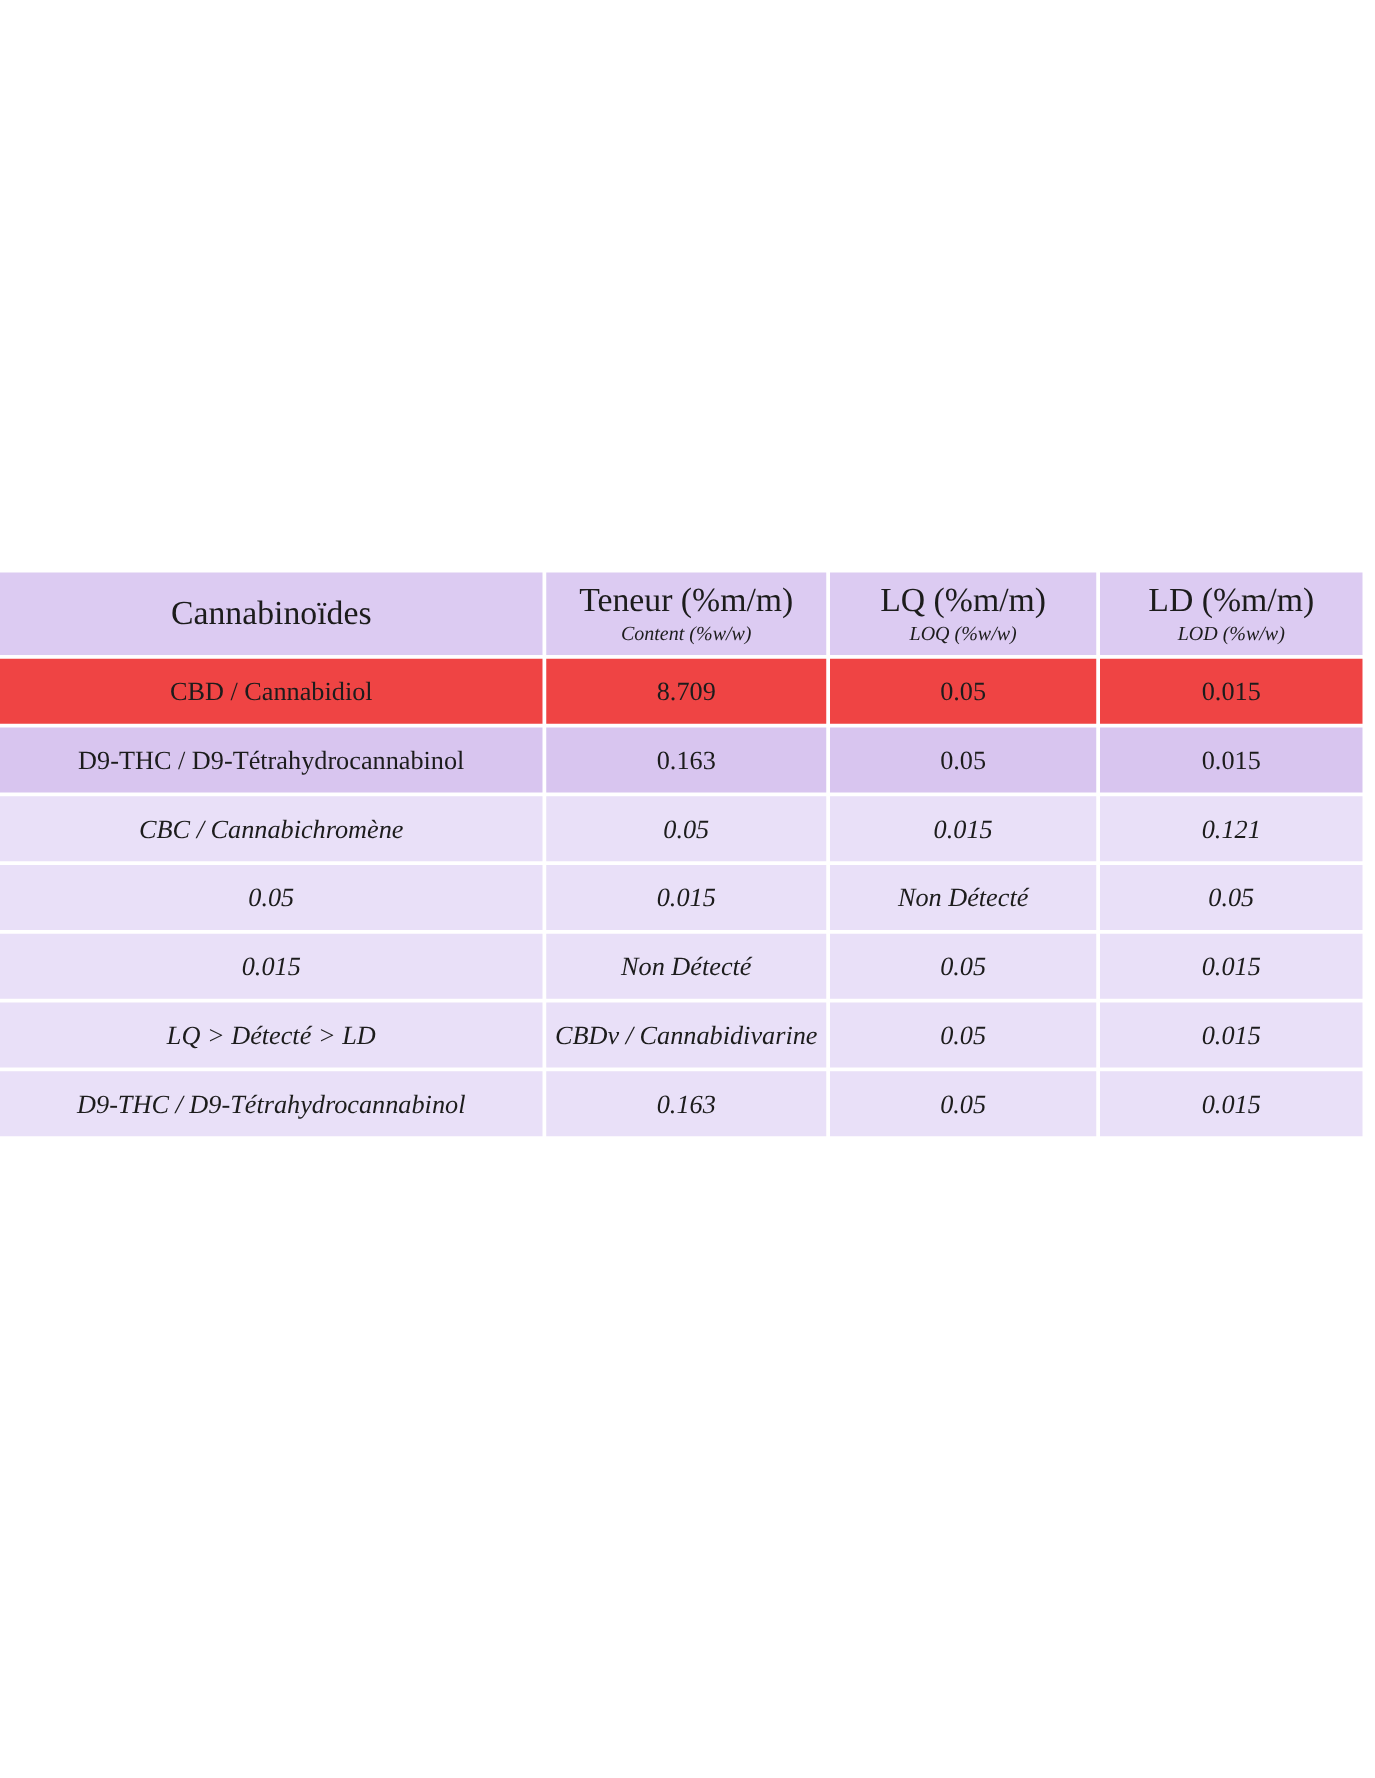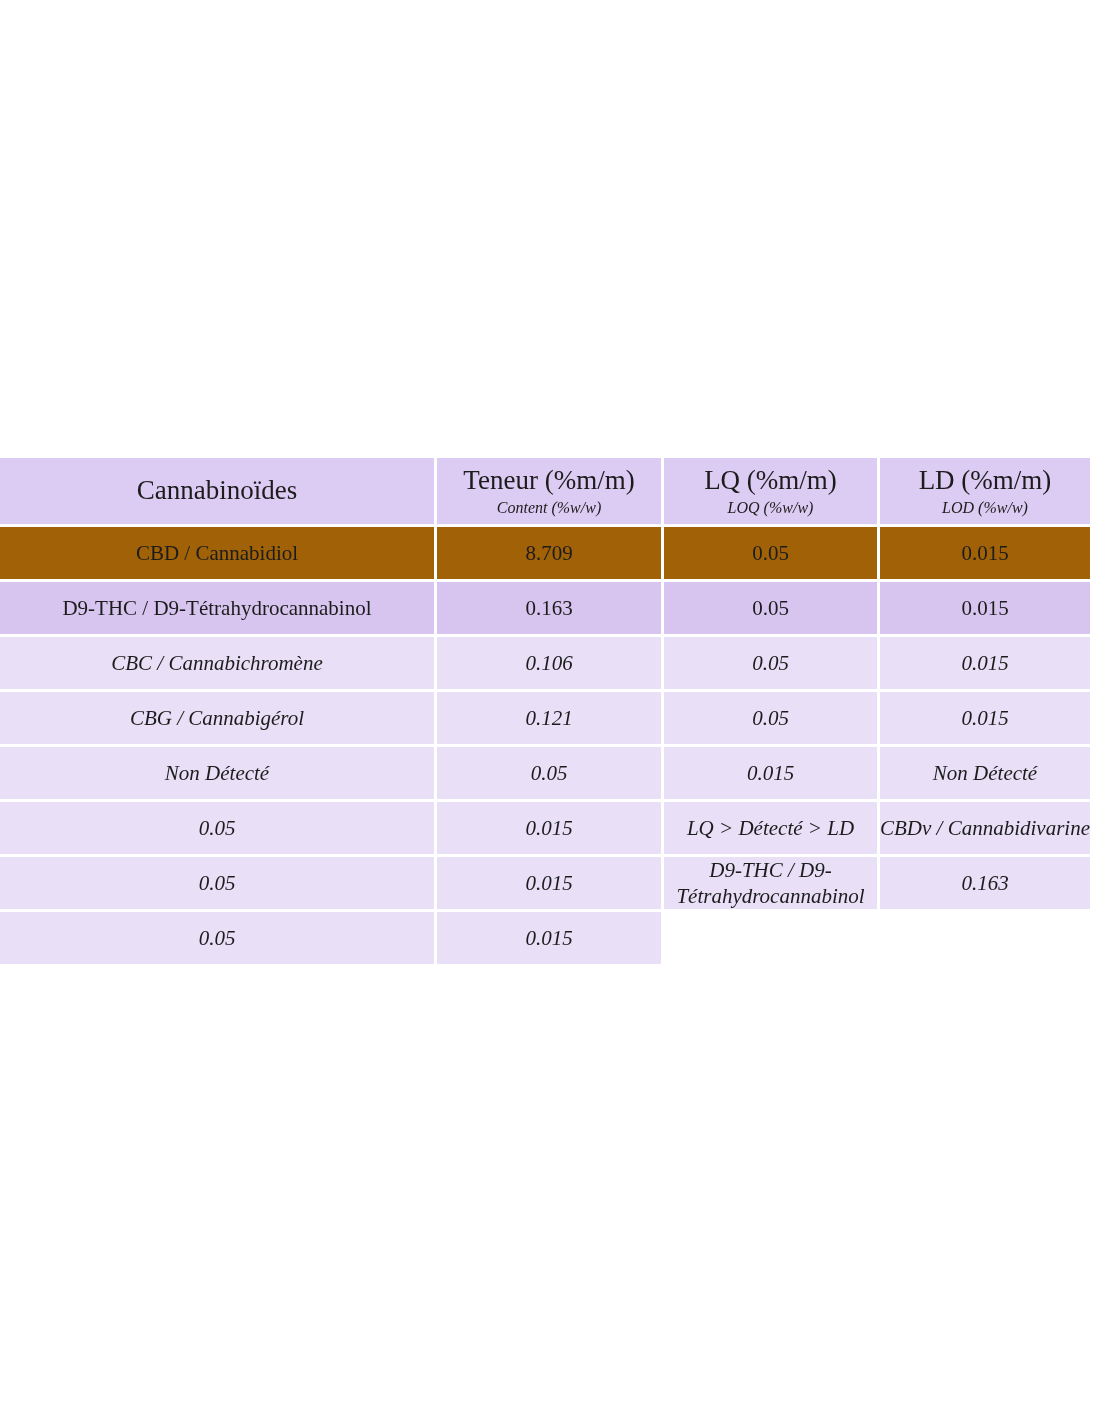--- a/index.html
+++ b/index.html
@@ -28,21 +28,21 @@
   .cell {
     display: flex;
     flex-direction: column;
     align-items: center;
     justify-content: center;
     text-align: center;
     font-size: 21px;
     line-height: 1.25;
   }
   .shade-header { background: #dccbf2; }
-  .shade-medium { background: #a16207; }
+  .shade-medium { background: #ef4444; }
   .shade-dark   { background: #d8c5ef; }
   .shade-light  { background: #e9e0f8; font-style: italic; }
   .header-main-title {
     font-size: 27px;
   }
   .hdr-line1 {
     font-size: 27px;
   }
   .hdr-line2 {
     font-size: 16px;
@@ -74,25 +74,23 @@
   <div class="cell shade-medium">8.709</div>
   <div class="cell shade-medium">0.05</div>
   <div class="cell shade-medium">0.015</div>
 
   <div class="cell shade-dark">D9-THC / D9-Tétrahydrocannabinol</div>
   <div class="cell shade-dark">0.163</div>
   <div class="cell shade-dark">0.05</div>
   <div class="cell shade-dark">0.015</div>
 
   <div class="cell shade-light">CBC / Cannabichromène</div>
-  <div class="cell shade-light">0.106</div>
   <div class="cell shade-light">0.05</div>
   <div class="cell shade-light">0.015</div>
 
-  <div class="cell shade-light">CBG / Cannabigérol</div>
   <div class="cell shade-light">0.121</div>
   <div class="cell shade-light">0.05</div>
   <div class="cell shade-light">0.015</div>
 
   <div class="cell shade-light">Non Détecté</div>
   <div class="cell shade-light">0.05</div>
   <div class="cell shade-light">0.015</div>
 
   <div class="cell shade-light">Non Détecté</div>
   <div class="cell shade-light">0.05</div>

